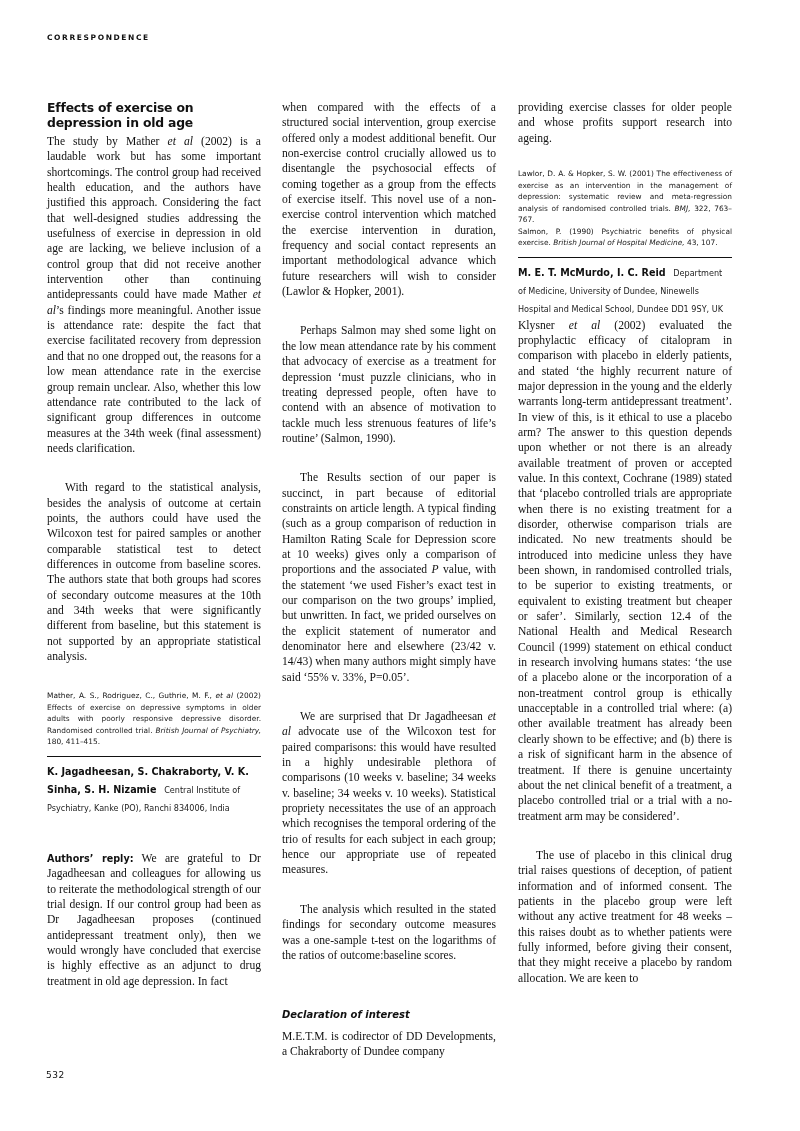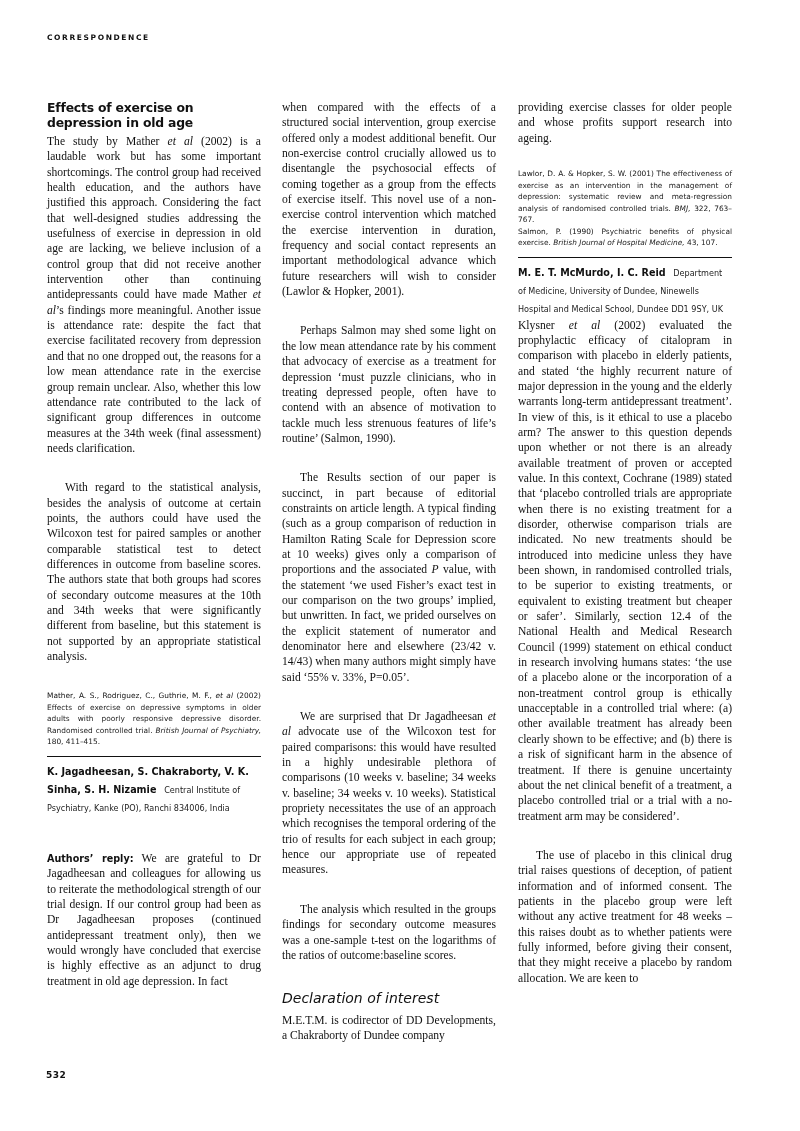--- a/index.html
+++ b/index.html
@@ -9,21 +9,21 @@
       font-family: "Liberation Serif", "DejaVu Serif", serif;
     }
     .running-head {
       position: absolute; left: 47px; top: 33px;
       font-family: "DejaVu Sans", "Liberation Sans", sans-serif;
       font-weight: bold; font-size: 7.5px; letter-spacing: 1.6px;
     }
     .page-number {
       position: absolute; left: 46px; top: 1070px;
       font-family: "DejaVu Sans", "Liberation Sans", sans-serif;
-      font-weight: bold; font-size: 9px; letter-spacing: 0.5px; text-align: center;
+      font-weight: normal; font-size: 9px; letter-spacing: 0.5px; text-align: center;
     }
     .col {
       position: absolute; width: 214px;
       font-size: 11.6px; line-height: 15.35px;
     }
     .col-1 { left: 47px; top: 100px; }
     .col-2 { left: 282px; top: 100px; }
     .col-3 { left: 518px; top: 100px; }
     .col p { margin: 0; text-align: justify; hyphens: auto; }
     .col p.indent { text-indent: 18px; margin-top: 24px; }
@@ -45,22 +45,22 @@
       font-family: "DejaVu Sans", "Liberation Sans", sans-serif;
       font-size: 8.1px; line-height: 18px; color: #222;
     }
     .sig .names { font-weight: bold; font-size: 9.6px; color: #111; }
     .reply-lead {
       font-family: "DejaVu Sans", "Liberation Sans", sans-serif;
       font-weight: bold; font-size: 9.6px;
     }
     .decl-head {
       font-family: "DejaVu Sans", "Liberation Sans", sans-serif;
-      font-style: italic; font-weight: normal; font-size: 14px;
-      margin: 28px 0 6px 0;
+      font-style: italic; font-weight: bold; font-size: 10px;
+      margin: 44px 0 6px 0;
     }
     i { font-style: italic; }
   </style>
 </head>
 <body>
 
 <div class="running-head">CORRESPONDENCE</div>
 
 <div class="col col-1">
   <h2 class="letter-title">Effects of exercise on depression in old age</h2>
@@ -77,21 +77,21 @@
   </div>
 
   <p style="margin-top:34px"><span class="reply-lead">Authors’ reply:</span><span id="reply-p1-col1"> We are grateful to Dr Jagadheesan and colleagues for allowing us to reiterate the methodological strength of our trial design. If our control group had been as Dr Jagadheesan proposes (continued antidepressant treatment only), then we would wrongly have concluded that exercise is highly effective as an adjunct to drug treatment in old age depression. In fact</span></p>
 </div>
 
 <div class="col col-2">
   <p><span id="reply-p1-col2">when compared with the effects of a structured social intervention, group exercise offered only a modest additional benefit. Our non-exercise control crucially allowed us to disentangle the psychosocial effects of coming together as a group from the effects of exercise itself. This novel use of a non-exercise control intervention which matched the exercise intervention in duration, frequency and social contact represents an important methodological advance which future researchers will wish to consider (Lawlor &amp; Hopker, 2001).</span></p>
   <p class="indent">Perhaps Salmon may shed some light on the low mean attendance rate by his comment that advocacy of exercise as a treatment for depression ‘must puzzle clinicians, who in treating depressed people, often have to contend with an absence of motivation to tackle much less strenuous features of life’s routine’ (Salmon, 1990).</p>
   <p class="indent"><span>The Results section of our paper is succinct, in part because of editorial constraints on article length. A typical finding (such as a group comparison of reduction in Hamilton Rating Scale for Depression score at 10 weeks) gives only a comparison of proportions and the associated </span><i>P</i><span> value, with the statement ‘we used Fisher’s exact test in our comparison on the two groups’ implied, but unwritten. In fact, we prided ourselves on the explicit statement of numerator and denominator here and elsewhere (23/42 v. 14/43) when many authors might simply have said ‘55% v. 33%, P=0.05’.</span></p>
   <p class="indent"><span>We are surprised that Dr Jagadheesan </span><i>et al</i><span> advocate use of the Wilcoxon test for paired comparisons: this would have resulted in a highly undesirable plethora of comparisons (10 weeks v. baseline; 34 weeks v. baseline; 34 weeks v. 10 weeks). Statistical propriety necessitates the use of an approach which recognises the temporal ordering of the trio of results for each subject in each group; hence our appropriate use of repeated measures.</span></p>
-  <p class="indent">The analysis which resulted in the groups findings for secondary outcome measures was a one-sample t-test on the logarithms of the ratios of outcome:baseline scores.</p>
+  <p class="indent">The analysis which resulted in the stated findings for secondary outcome measures was a one-sample t-test on the logarithms of the ratios of outcome:baseline scores.</p>
   <div class="decl-head">Declaration of interest</div>
   <p><span id="decl-col2">M.E.T.M. is codirector of DD Developments, a Chakraborty of Dundee company</span></p>
 </div>
 
 <div class="col col-3">
   <p><span id="decl-col3">providing exercise classes for older people and whose profits support research into ageing.</span></p>
 
   <div class="refs" style="margin-top:22px">
     <p class="ref"><b>Lawlor, D. A. &amp; Hopker, S. W. (2001)</b><span> The effectiveness of exercise as an intervention in the management of depression: systematic review and meta-regression analysis of randomised controlled trials. </span><i>BMJ,</i> <b>322</b><span>, 763–767.</span></p>
     <p class="ref"><b>Salmon, P. (1990)</b><span> Psychiatric benefits of physical exercise. </span><i>British Journal of Hospital Medicine,</i> <b>43</b><span>, 107.</span></p>

